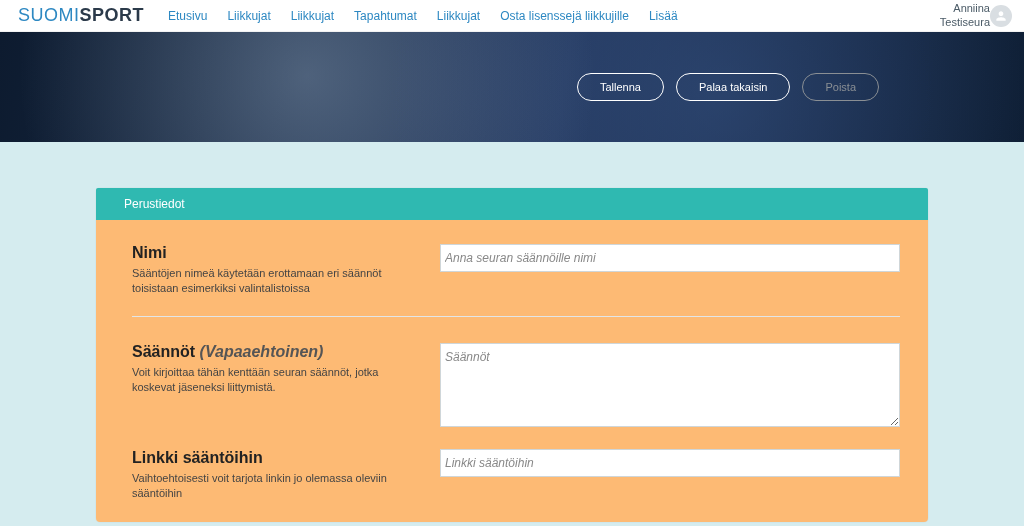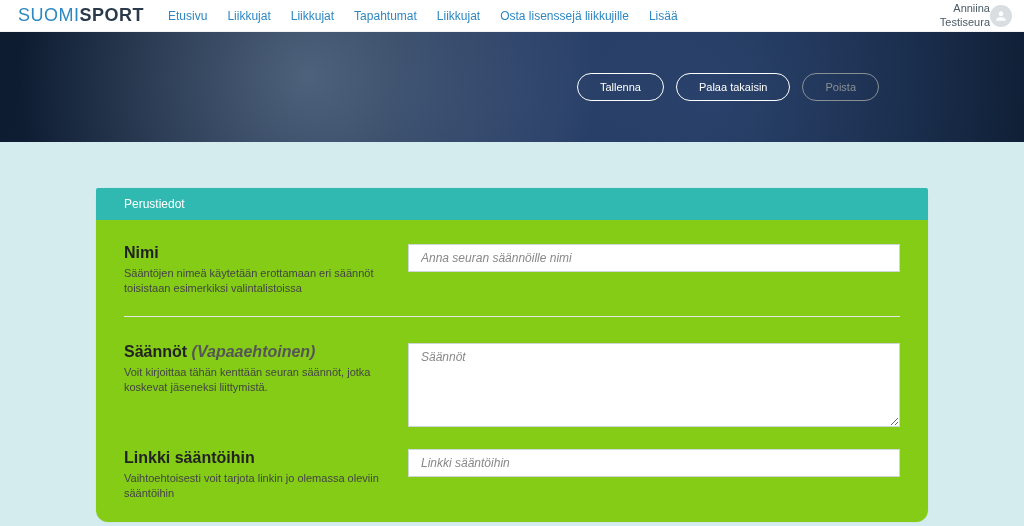--- a/index.html
+++ b/index.html
@@ -82,38 +82,39 @@
     border-color: #8a8f94;
     color: #8a8f94;
     cursor: default;
   }
   .hero .spacer { width: 420px; }
 
   .content {
     padding: 46px 96px 0 96px;
   }
   .card {
-    background: #84cc16;
-    border-radius: 12px;
+    background: #fdba74;
+    border-radius: 4px;
     box-shadow: 0 0 0 1px rgba(0,0,0,0.02);
   }
   .card-header {
     background: #2fb9b1;
     color: #fff;
     padding: 9px 28px;
     font-size: 12px;
     border-radius: 2px 2px 0 0;
   }
   .card-body {
     padding: 18px 28px 10px 28px;
   }
   .field {
     display: flex;
-    gap: 4px;
+    gap: 28px;
     padding: 6px 0 12px 0;
+    margin-left: 8px;
   }
   .field.divider {
     border-bottom: 1px solid #e2e6e8;
     padding-bottom: 20px;
     margin-bottom: 20px;
   }
   .field-label {
     width: 280px;
     flex-shrink: 0;
   }
@@ -132,21 +133,21 @@
     font-size: 11px;
     color: #444;
     margin-top: 4px;
     line-height: 1.35;
   }
   .field-input { flex: 1; }
   .field-input input[type=text],
   .field-input textarea {
     width: 100%;
     border: 1px solid #cfd6d9;
-    padding: 6px 12px;
+    padding: 6px 4px;
     font-size: 12px;
     font-style: italic;
     color: #333;
     font-family: inherit;
   }
   .field-input textarea {
     height: 84px;
     resize: both;
   }
   .field-input input::placeholder,

